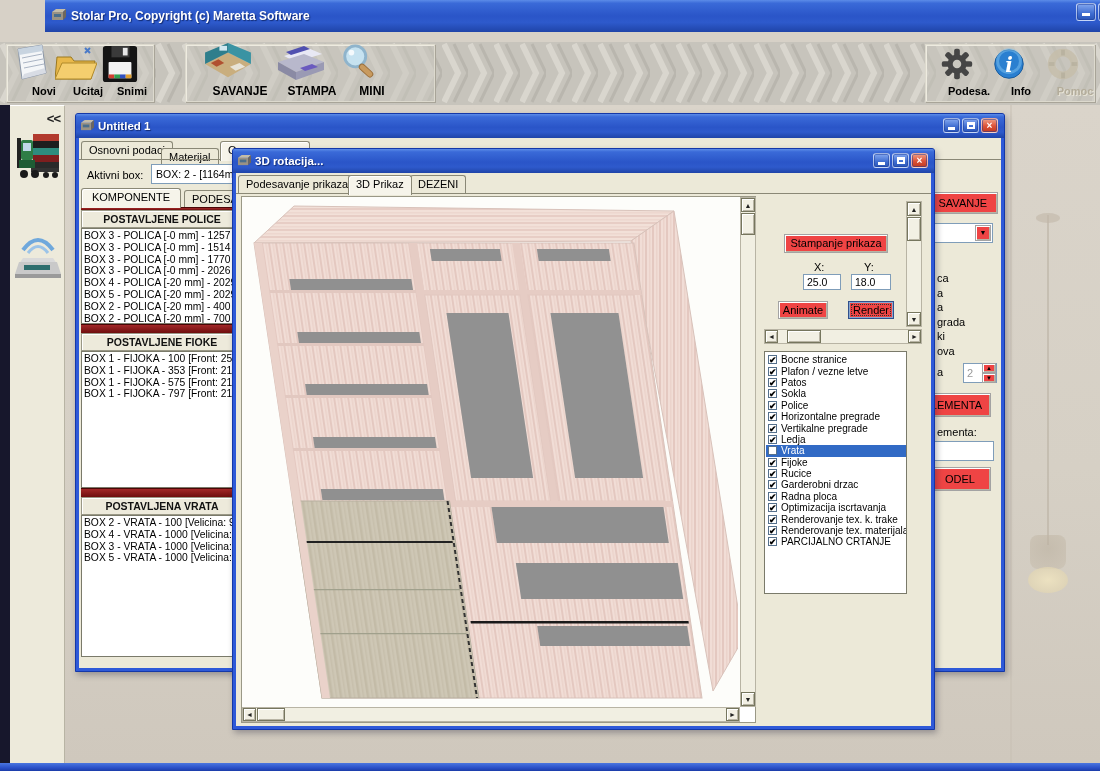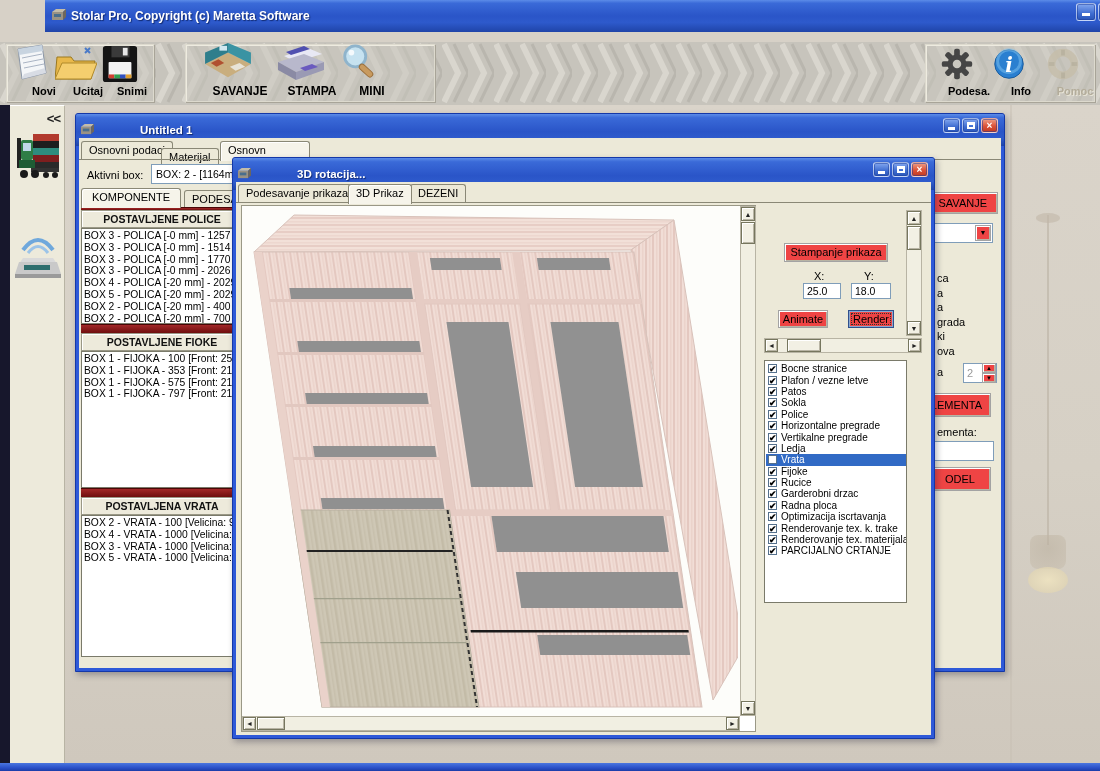--- a/index.html
+++ b/index.html
@@ -55,23 +55,23 @@
     border-right:1px solid #B8B4A4; border-top:1px solid #fff; }
   .collapse-btn { position:absolute; right:4px; top:5px; font-weight:bold; font-size:13px; color:#222; letter-spacing:-1px; cursor:default; }
   .side-icon { position:absolute; left:5px; }
 
   .bottom-strip { position:absolute; left:0; top:763px; width:1100px; height:8px;
     background:linear-gradient(180deg,#4A76E0,#2A50C8 60%,#1B3CA8); }
 
   
   .xpwin { position:absolute; background:#2E59D8; border:1px solid #1438A8; border-radius:3px 3px 0 0;
     box-shadow:2px 3px 6px rgba(40,40,60,.35); }
-  .xptitle { height:24px; display:flex; align-items:center; padding:16px 4px;
+  .xptitle { height:24px; display:flex; align-items:center; padding:8px 4px;
     background:linear-gradient(180deg,#5C8CE8 0%,#3A6AD8 12%,#2A55C8 55%,#2E5ACC 75%,#1F44A8 100%);
-    border-radius:2px 2px 0 0;gap:42px; }
+    border-radius:2px 2px 0 0; }
   .xptitle .ttl { color:#fff; font-weight:bold; font-size:11.5px; margin-left:4px;
     text-shadow:1px 1px 1px rgba(10,30,90,.8); white-space:nowrap; }
   .xptitle .winbtns { position:absolute; right:6px; top:4px; }
   .xpbody { position:absolute; left:3px; top:24px; right:3px; bottom:3px; background:#ECE9D8; overflow:hidden; }
 
   .tab { position:absolute; height:18px; background:#ECE9D8; border:1px solid #8A8876; border-bottom:none;
     border-radius:3px 3px 0 0; font-size:11px; padding:2px 7px 0; color:#000; white-space:nowrap; cursor:default; }
   .tab.active { background:#F6F4EA; height:20px; margin-top:-2px; z-index:2; box-shadow:inset 1px 1px 0 #fff; }
   .tabline { position:absolute; height:1px; background:#8A8876; }
 
@@ -371,21 +371,21 @@
       <div class="sunken" style="position:absolute; left:884px; top:225px; width:34px; height:20px; color:#999; font-size:11px; line-height:18px; padding-left:3px;">2</div>
       <span class="btn3" style="position:absolute; left:903px; top:225px; width:14px; height:10px; line-height:8px; font-size:6px;">▲</span>
       <span class="btn3" style="position:absolute; left:903px; top:235px; width:14px; height:10px; line-height:8px; font-size:6px;">▼</span>
       <div class="btn3" style="position:absolute; left:802px; top:255px; width:110px; height:24px; line-height:22px; text-align:right; padding-right:8px;">LEMENTA</div>
       <span class="fld-lbl" style="left:858px; top:288px;">ementa:</span>
       <div class="sunken" style="position:absolute; left:802px; top:303px; width:113px; height:20px;"></div>
       <div class="btn3" style="position:absolute; left:850px; top:329px; width:62px; height:24px; line-height:22px;">ODEL</div>
     </div>
   </div>
 
-  <div class="xpwin" style="left:232px; top:148px; width:703px; height:582px; z-index:5;margin-top:9px;">
+  <div class="xpwin" style="left:232px; top:148px; width:703px; height:582px; z-index:5;">
     <div class="xptitle">
       <span><svg width="14" height="13" viewBox="0 0 15 14">
             <rect x="1" y="4" width="11" height="8" fill="#9A9284"></rect>
             <polygon points="1,4 5,1 15,1 12,4" fill="#C4BCA8"></polygon>
             <polygon points="12,4 15,1 15,9 12,12" fill="#6E675C"></polygon>
             <rect x="3" y="6" width="7" height="3" fill="#4A6E8C"></rect>
           </svg></span>
       <span class="ttl">3D rotacija...</span>
       <span class="winbtns">
         <span class="wbtn sm"><span class="glyph-min"></span></span>

